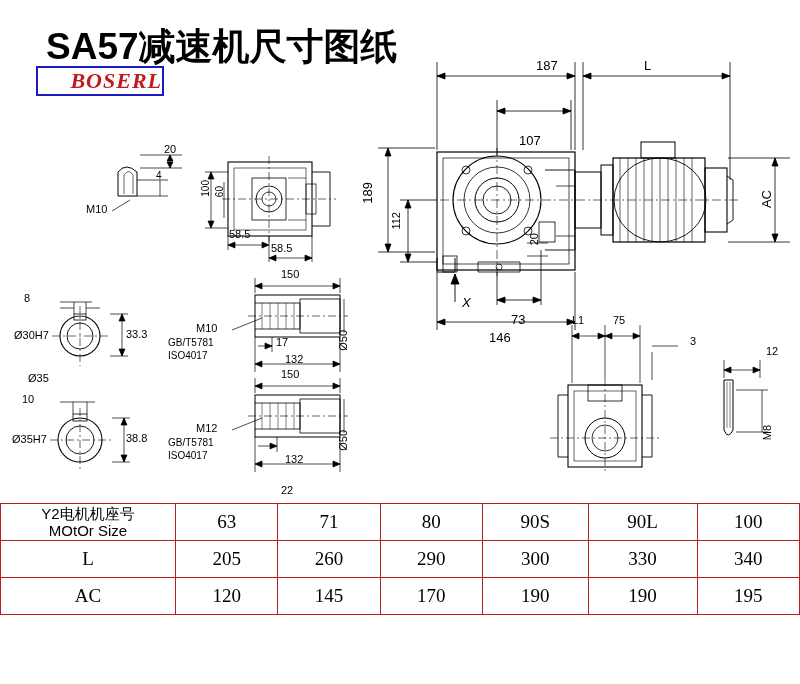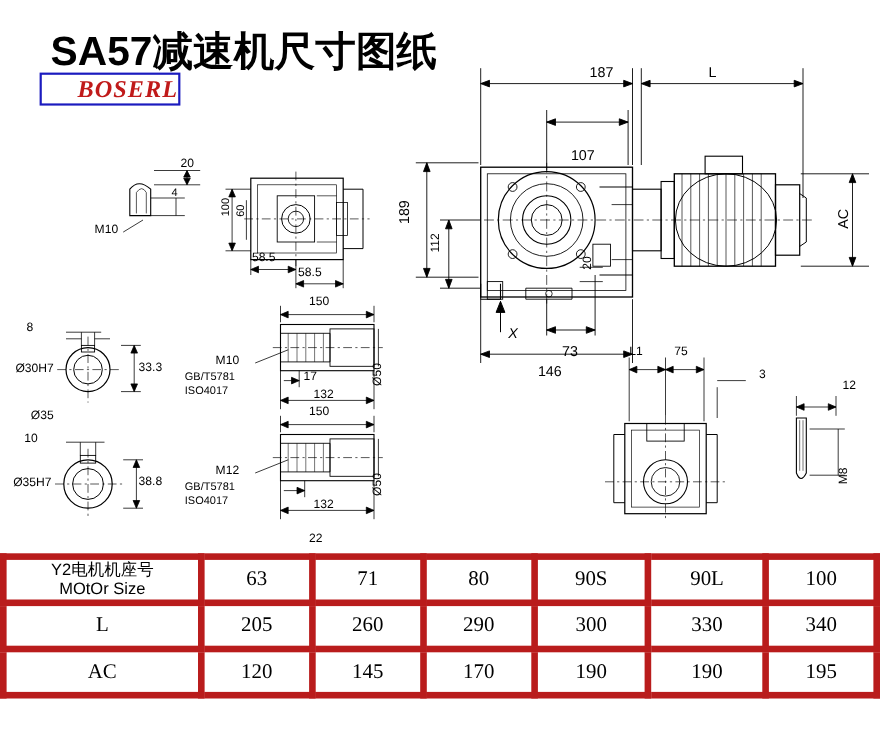--- a/index.html
+++ b/index.html
@@ -26,21 +26,21 @@
   .dim-s{font-size:11px;}
   .dim-xs{font-size:10px;}
   .lbl-v2{writing-mode:vertical-rl;transform:rotate(180deg);}
   svg{position:absolute;left:0;top:0;}
   
   table{
     position:absolute;left:0;top:503px;border-collapse:collapse;
     width:800px;
   }
   td{
-    border:6px solid #b91c1c;text-align:center;font-size:19px;height:34px;
+    border:1px solid #b91c1c;text-align:center;font-size:19px;height:34px;
     font-family:"Liberation Serif", serif;
   }
   td.head{width:172px;}
   .h2line{font-size:15px;line-height:17px;font-family:"Liberation Sans",sans-serif;}
 </style>
 </head>
 <body>
 
 <div id="page">
 

